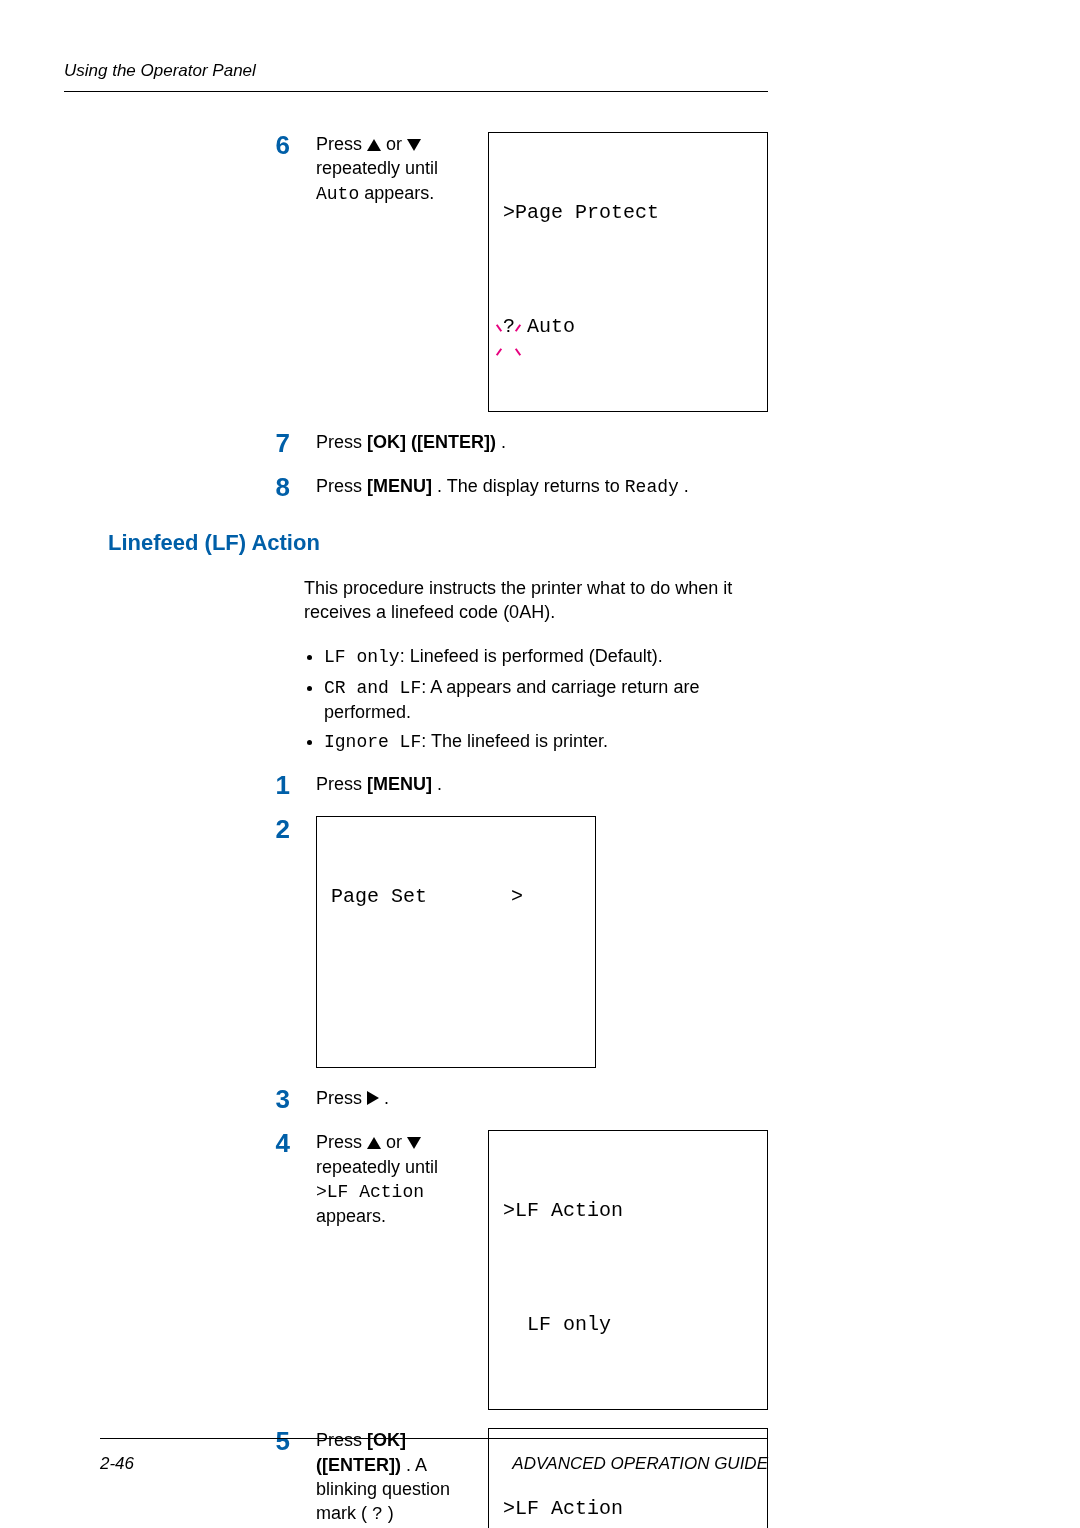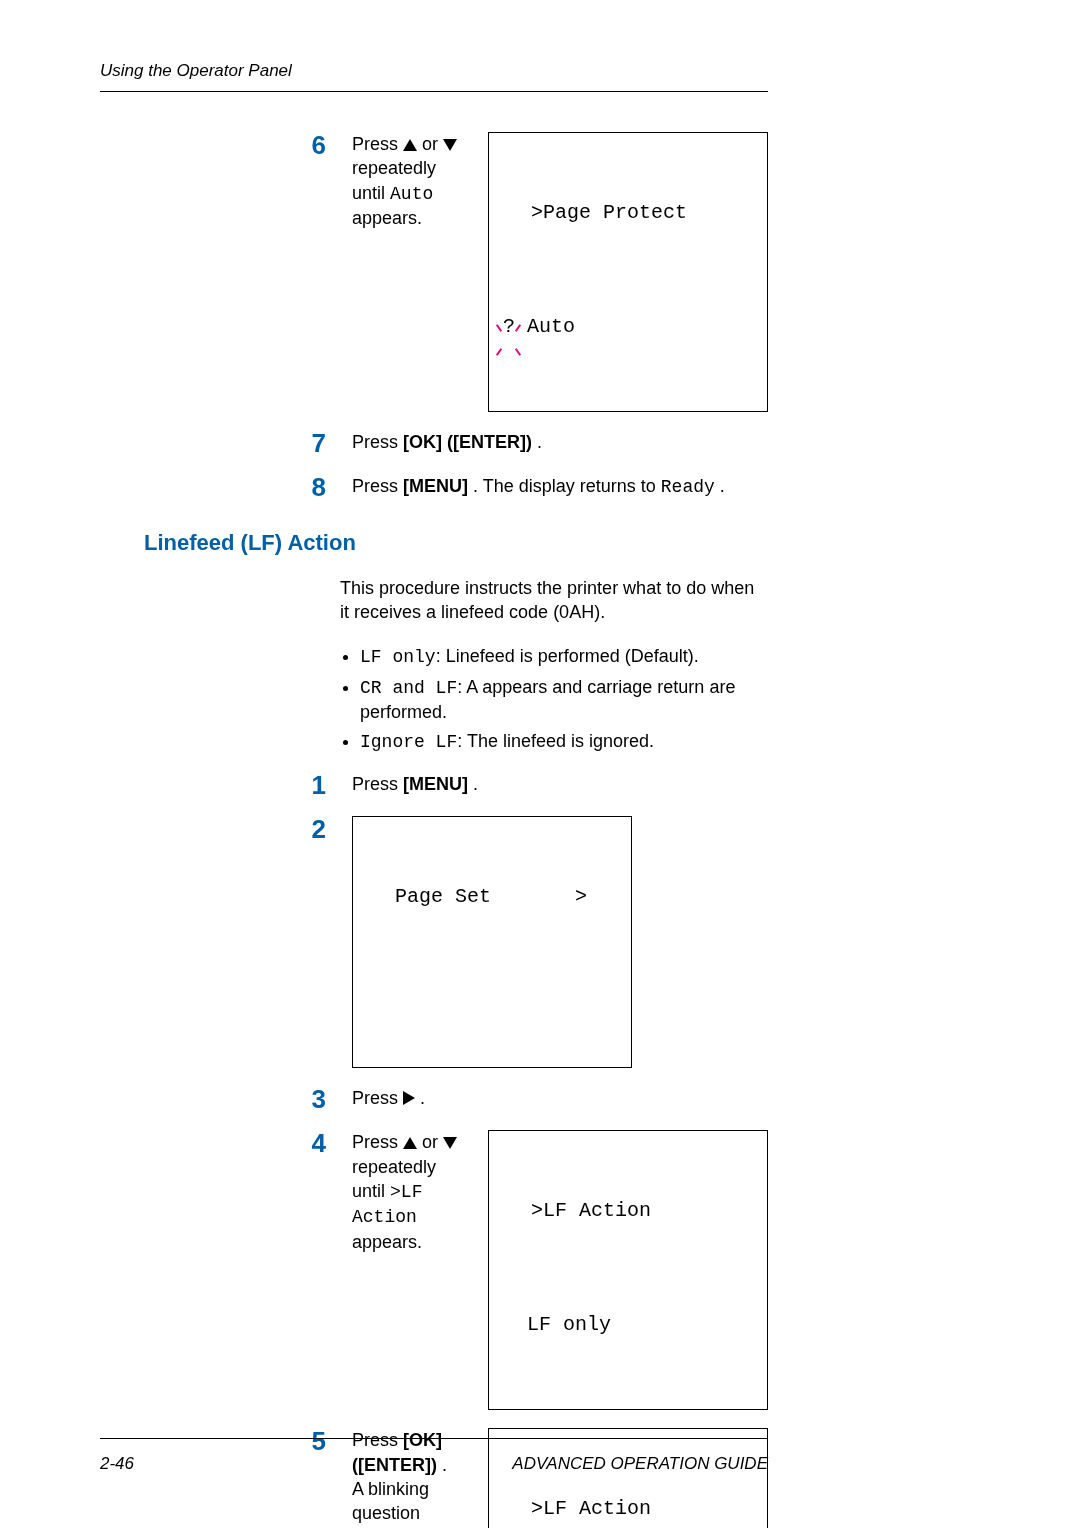--- a/index.html
+++ b/index.html
@@ -11,21 +11,21 @@
     font-family: Arial, Helvetica, sans-serif;
     color: #000;
     font-size: 18px;
     line-height: 1.35;
   }
   .page {
     position: relative;
     width: 868px;
     height: 1528px;
     box-sizing: border-box;
-    padding: 60px 100px 60px 100px;
+    padding: 60px 100px 60px 64px;
   }
   .running-header {
     font-style: italic;
     font-size: 17px;
     color: #000;
     margin-bottom: 8px;
   }
   .hr-top {
     border: none;
     border-top: 1px solid #000;
@@ -68,21 +68,21 @@
     border: 1.5px solid #000;
     padding: 10px 14px 14px 14px;
     font-family: "Courier New", Courier, monospace;
     font-size: 20px;
     line-height: 1.4;
     white-space: pre;
     width: 250px;
     flex: 0 0 auto;
     position: relative;
   }
-  .display .l1 { display:block;margin-left:28px; }
+  .display .l1 { display:block; }
   .display .l2 { display:block;margin-top:30px; }
   .blink-mark {
     display:inline-block;
     position: relative;
   }
   .blink-overlay {
     position: absolute;
     left: -8px; top: -6px;
     width: 28px; height: 36px;
     pointer-events:none;
@@ -184,21 +184,21 @@
   <div class="section-intro">This procedure instructs the printer what to do when it receives a linefeed code (0AH).</div>
 
   <ul class="bullets">
     <li>
       <span class="mono">LF only</span><span>: Linefeed is performed (Default).</span>
     </li>
     <li>
       <span class="mono">CR and LF</span><span>: A appears and carriage return are performed.</span>
     </li>
     <li>
-      <span class="mono">Ignore LF</span><span>: The linefeed is ignored.</span>
+      <span class="mono">Ignore LF</span><span>: The linefeed is printer.</span>
     </li>
   </ul>
 
   <div class="step-row">
     <div class="num">1</div>
     <div class="body">
         <div class="step-text">
       <span>Press </span>
       <b>[MENU]</b>
       <span>.</span>

